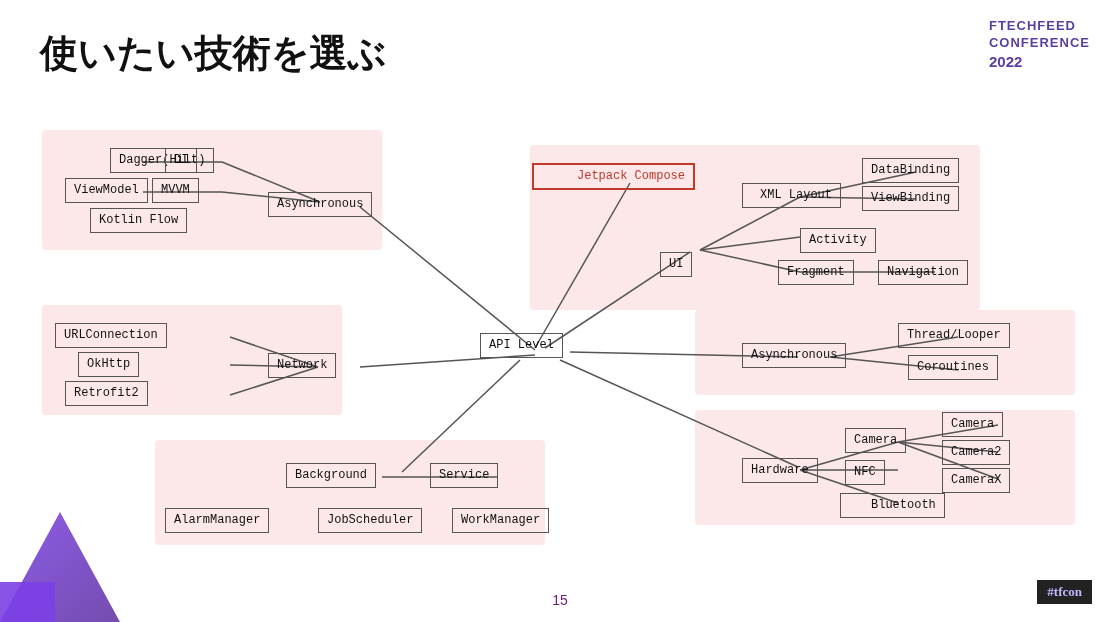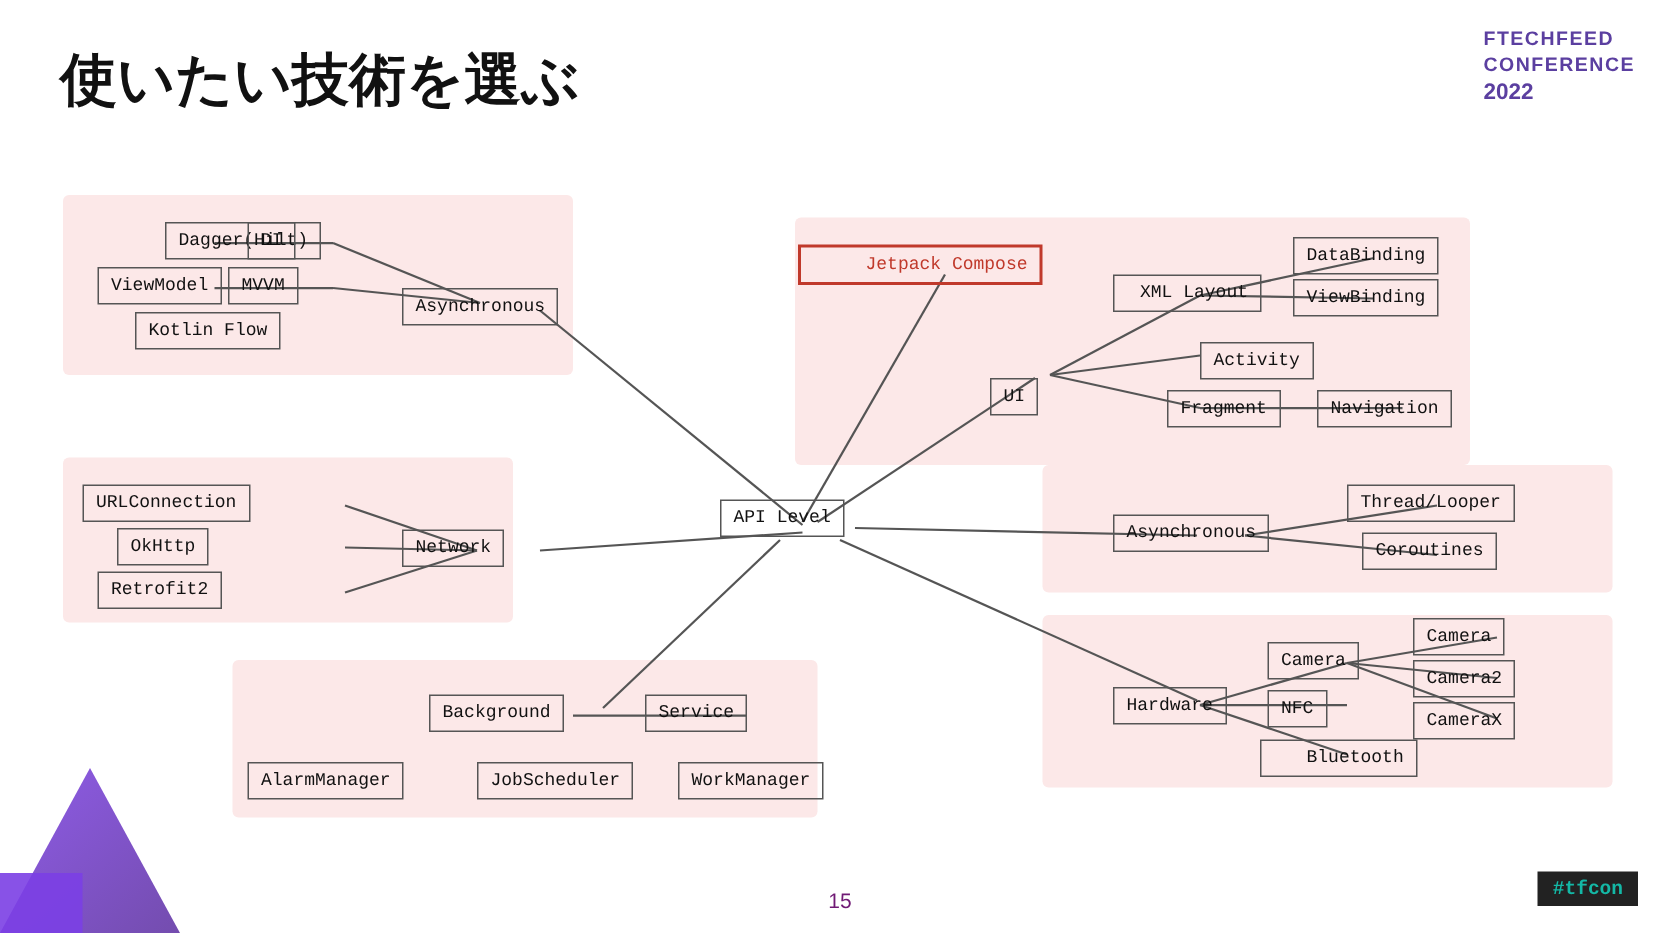--- a/index.html
+++ b/index.html
@@ -54,24 +54,24 @@
       color: #701a75;
       font-family: sans-serif;
     }
 
     
     .hashtag-badge {
       position: absolute;
       bottom: 18px;
       right: 28px;
       background: #222;
-      color: #14b8a6;
+      color: #c4b5fd;
       font-size: 13px;
       padding: 4px 10px;
-      font-family: Liberation Mono, monospace;
+      font-family: Liberation Serif, serif;
       font-weight: bold;
     }
 
     
     .node {
       position: absolute;
       border: 1.5px solid #555;
       background: transparent;
       padding: 3px 8px;
       font-size: 12px;

